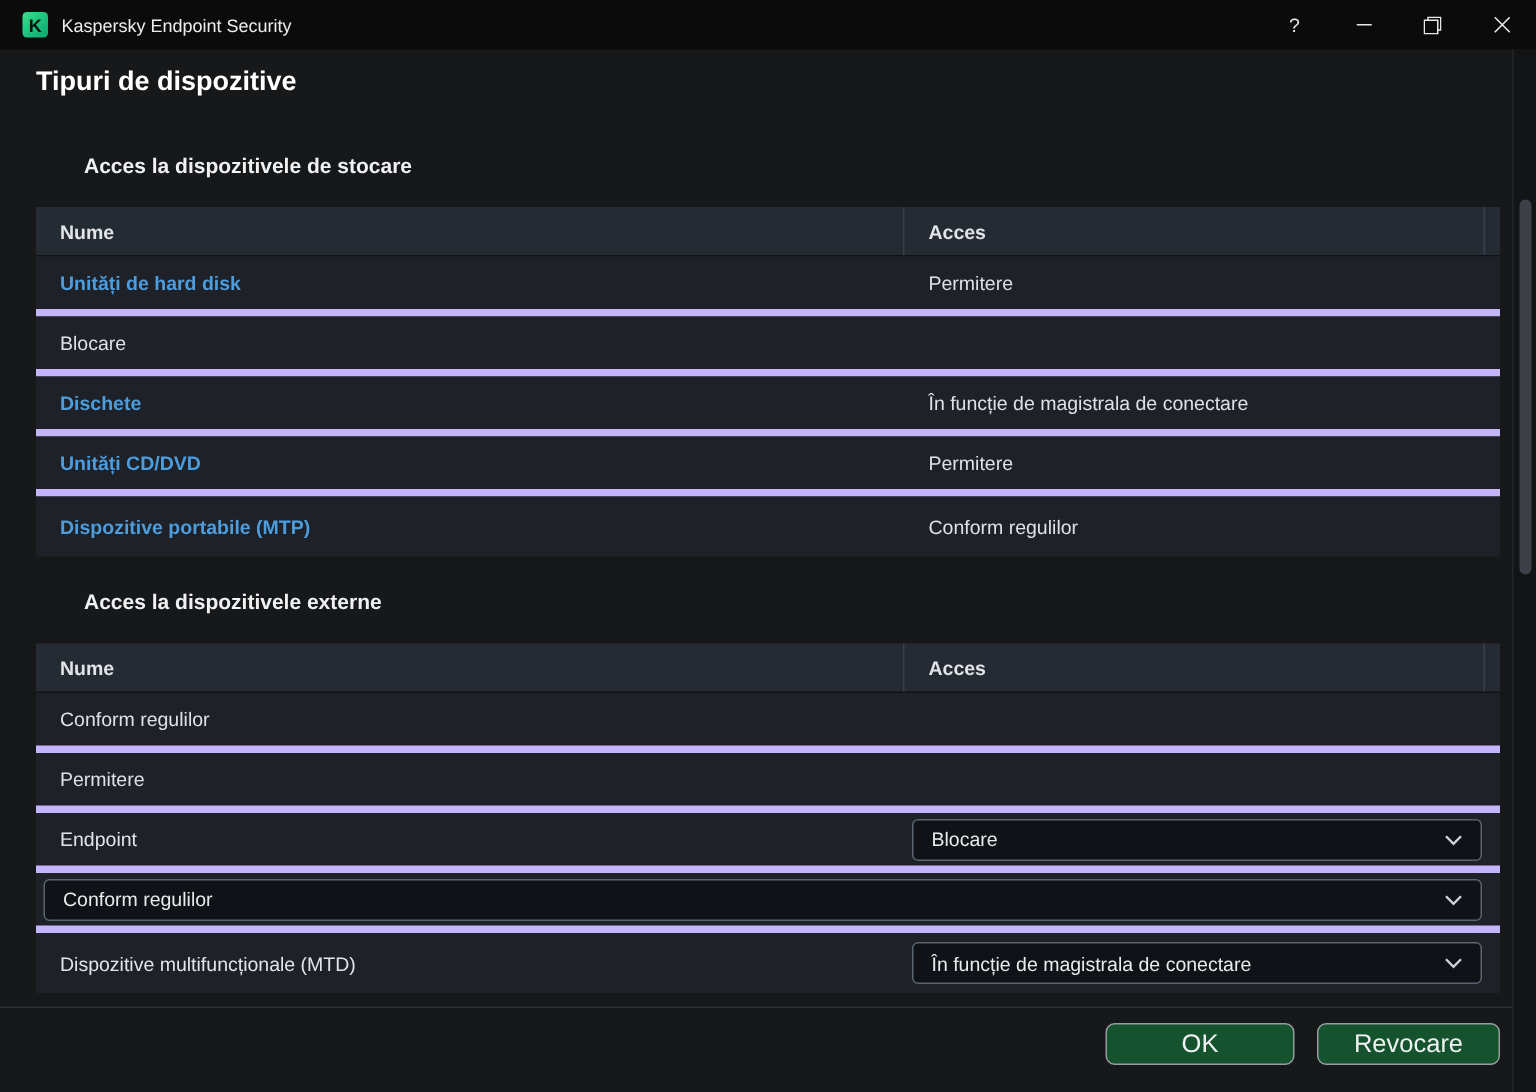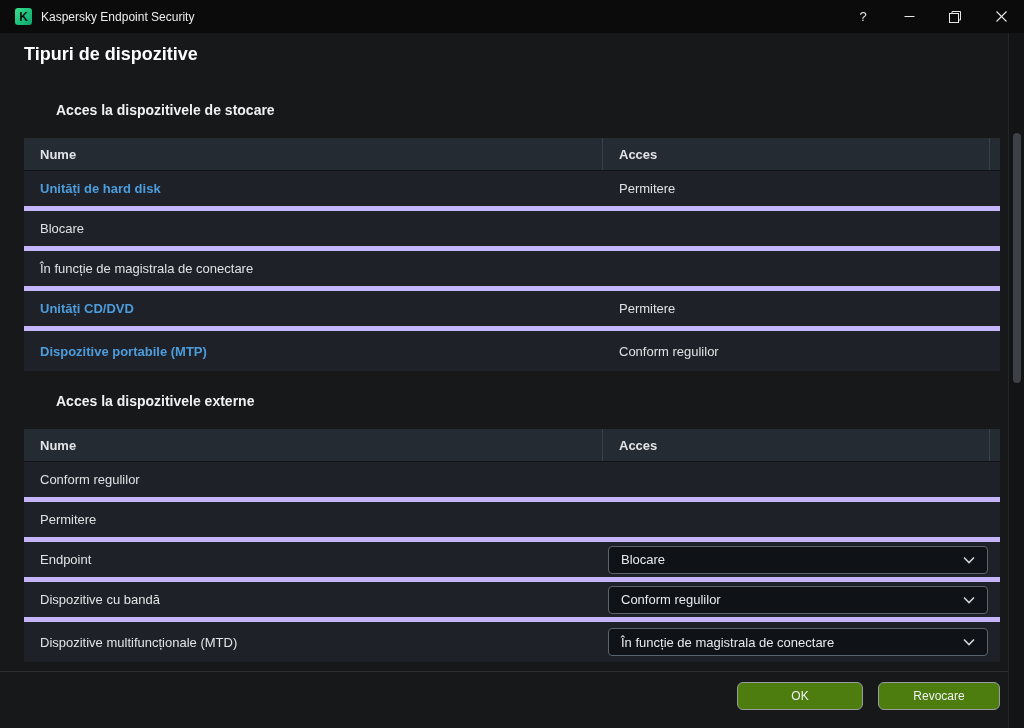--- a/index.html
+++ b/index.html
@@ -68,22 +68,22 @@
     border:1px solid #5a646f; border-radius:4px;
     display:flex; align-items:center; justify-content:space-between;
     padding:0 12px; cursor:pointer;
   }
   .dd-value { font-size:13px; color:#e8eaec; white-space:nowrap; }
 
   
   .footer-divider { position:absolute; left:0; top:671px; width:1024px; height:1px; background:#2b2d30; }
   .btn {
     position:absolute; top:682px; height:28px;
-    background:#4d7c0f; border:1px solid #989ca1; border-radius:6px;
-    color:#f0f1f2; font-size:12px;
+    background:#14532d; border:1px solid #989ca1; border-radius:6px;
+    color:#f0f1f2; font-size:17px;
     display:flex; align-items:center; justify-content:center; cursor:pointer;
     font-family:inherit;
   }
   #btn-ok { left:737px; width:126px; }
   #btn-cancel { left:878px; width:122px; }
 
   
   .scroll-track {
     position:absolute; right:0; top:33px; width:16px; height:695px;
     background:#131416; border-left:1px solid #232527;
@@ -135,20 +135,21 @@
   </div>
   <div class="tbody">
       <div class="trow">
     <div class="cell name link">Unități de hard disk</div>
     <div class="cell access">Permitere</div>
   </div>
       <div class="trow">
     <div class="cell access">Blocare</div>
   </div>
       <div class="trow">
+    <div class="cell name link">Dischete</div>
     <div class="cell access">În funcție de magistrala de conectare</div>
   </div>
       <div class="trow">
     <div class="cell name link">Unități CD/DVD</div>
     <div class="cell access">Permitere</div>
   </div>
       <div class="trow">
     <div class="cell name link">Dispozitive portabile (MTP)</div>
     <div class="cell access">Conform regulilor</div>
   </div>
@@ -175,21 +176,20 @@
     <div class="cell access has-dd">
           <div class="dropdown">
     <span class="dd-value">Blocare</span>
     <svg class="chev" width="12" height="8" viewBox="0 0 12 8">
       <path d="M1 1.5 L6 6.5 L11 1.5" fill="none" stroke="#cfd4da" stroke-width="1.6"></path>
     </svg>
   </div>
         </div>
   </div>
       <div class="trow">
-    <div class="cell name">Dispozitive cu bandă</div>
     <div class="cell access has-dd">
           <div class="dropdown">
     <span class="dd-value">Conform regulilor</span>
     <svg class="chev" width="12" height="8" viewBox="0 0 12 8">
       <path d="M1 1.5 L6 6.5 L11 1.5" fill="none" stroke="#cfd4da" stroke-width="1.6"></path>
     </svg>
   </div>
         </div>
   </div>
       <div class="trow">

